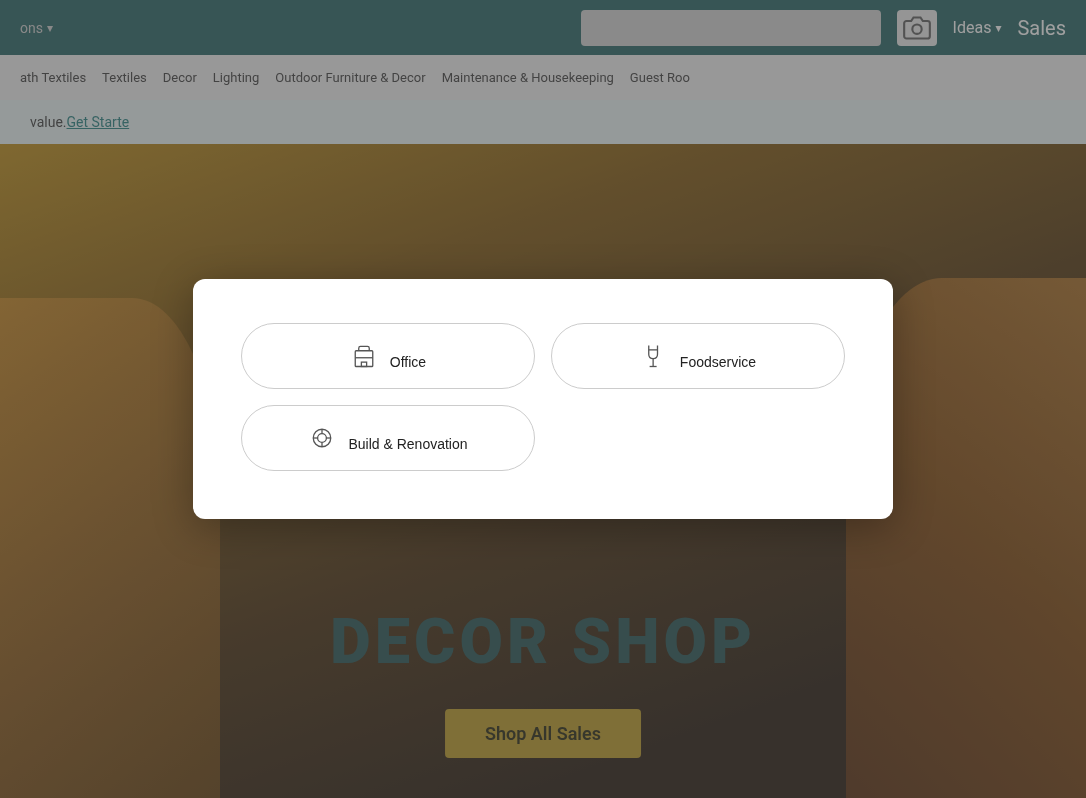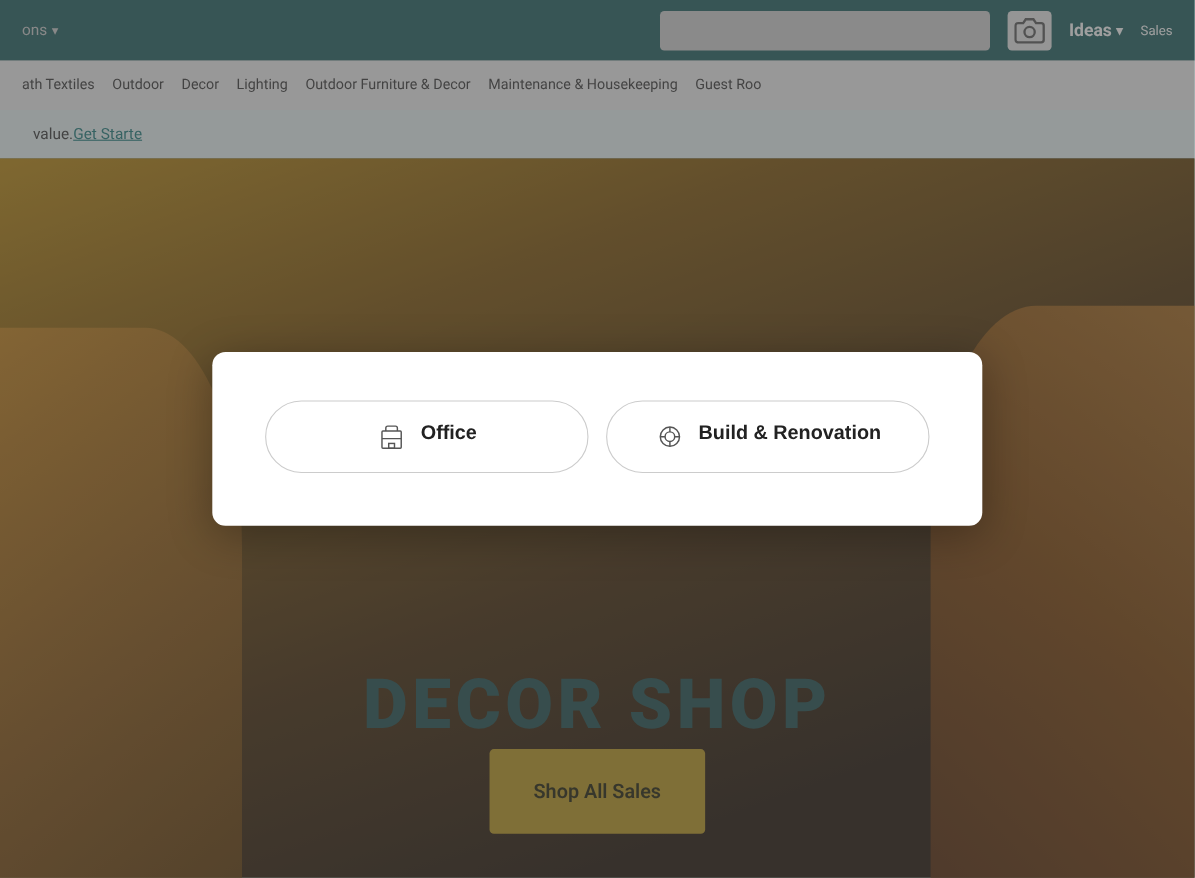--- a/index.html
+++ b/index.html
@@ -56,25 +56,24 @@
       justify-content: center;
       cursor: pointer;
     }
     .nav-ideas {
       color: white;
       font-size: 16px;
       display: flex;
       align-items: center;
       gap: 4px;
       cursor: pointer;
-      font-weight: bold;
     }
     .nav-sales {
       color: white;
-      font-size: 12px;
+      font-size: 20px;
       cursor: pointer;
     }
 
     
     .secondary-nav {
       position: absolute;
       top: 55px;
       left: 0;
       right: 0;
       height: 45px;
@@ -104,21 +103,21 @@
     }
     .shop-sales-btn {
       position: absolute;
       bottom: 40px;
       left: 50%;
       transform: translateX(-50%);
       background: #b8941a;
       color: #1a1a00;
       font-size: 18px;
       font-weight: 600;
-      padding: 28px 40px;
+      padding: 14px 40px;
       border-radius: 4px;
       white-space: nowrap;
       cursor: pointer;
     }
 
     
     .promo-bar {
       position: absolute;
       top: 100px;
       left: 0;
@@ -163,29 +162,29 @@
       text-align: center;
       margin-bottom: 36px;
     }
     .modal-grid {
       display: grid;
       grid-template-columns: 1fr 1fr;
       gap: 16px;
     }
     .option-btn {
       display: flex;
-      align-items: flex-start;
+      align-items: flex-end;
       justify-content: center;
       gap: 12px;
       padding: 18px 24px;
       border-radius: 50px;
       border: 1.5px solid #ccc;
       background: white;
-      font-size: 18px;
-      font-weight: 700;
+      font-size: 14px;
+      font-weight: 400;
       color: #222;
       cursor: pointer;
       transition: border-color 0.2s;
     }
     .option-btn.active {
       background: #1a6e6e;
       border-color: #1a6e6e;
       color: white;
     }
 
@@ -217,21 +216,21 @@
     <span>Ideas</span>
     <span style="font-size:12px;">▾</span>
   </div>
   <div class="nav-sales">
     <span>Sales</span>
   </div>
 </div>
 
 <div class="secondary-nav">
   <span class="secondary-nav-item">ath Textiles</span>
-  <span class="secondary-nav-item">Outdoor</span>
+  <span class="secondary-nav-item">Textiles</span>
   <span class="secondary-nav-item">Decor</span>
   <span class="secondary-nav-item">Lighting</span>
   <span class="secondary-nav-item">Outdoor Furniture &amp; Decor</span>
   <span class="secondary-nav-item">Maintenance &amp; Housekeeping</span>
   <span class="secondary-nav-item">Guest Roo</span>
 </div>
 
 <div class="promo-bar">
   <span>value. </span>
   <span class="promo-link">Get Starte</span>
@@ -261,20 +260,29 @@
       <svg class="icon-svg" viewBox="0 0 32 32" fill="none" stroke="#555" stroke-width="1.5">
         <rect x="6" y="10" width="20" height="18" rx="1"></rect>
         <path d="M10 10V7a2 2 0 012-2h8a2 2 0 012 2v3"></path>
         <line x1="6" y1="18" x2="26" y2="18"></line>
         <rect x="13" y="23" width="6" height="5"></rect>
       </svg>
       <span>Office</span>
     </button>
 
 
+    <button class="option-btn">
+      <svg class="icon-svg" viewBox="0 0 32 32" fill="none" stroke="#555" stroke-width="1.5">
+        <path d="M10 4v10c0 3 2 5 5 5s5-2 5-5V4"></path>
+        <line x1="15" y1="19" x2="15" y2="28"></line>
+        <line x1="11" y1="28" x2="19" y2="28"></line>
+        <line x1="10" y1="9" x2="20" y2="9"></line>
+      </svg>
+      <span>Foodservice</span>
+    </button>
 
     <button class="option-btn">
       <svg class="icon-svg" viewBox="0 0 32 32" fill="none" stroke="#555" stroke-width="1.5">
         <circle cx="16" cy="16" r="10"></circle>
         <circle cx="16" cy="16" r="5"></circle>
         <line x1="16" y1="6" x2="16" y2="11"></line>
         <line x1="16" y1="21" x2="16" y2="26"></line>
         <line x1="6" y1="16" x2="11" y2="16"></line>
         <line x1="21" y1="16" x2="26" y2="16"></line>
       </svg>

